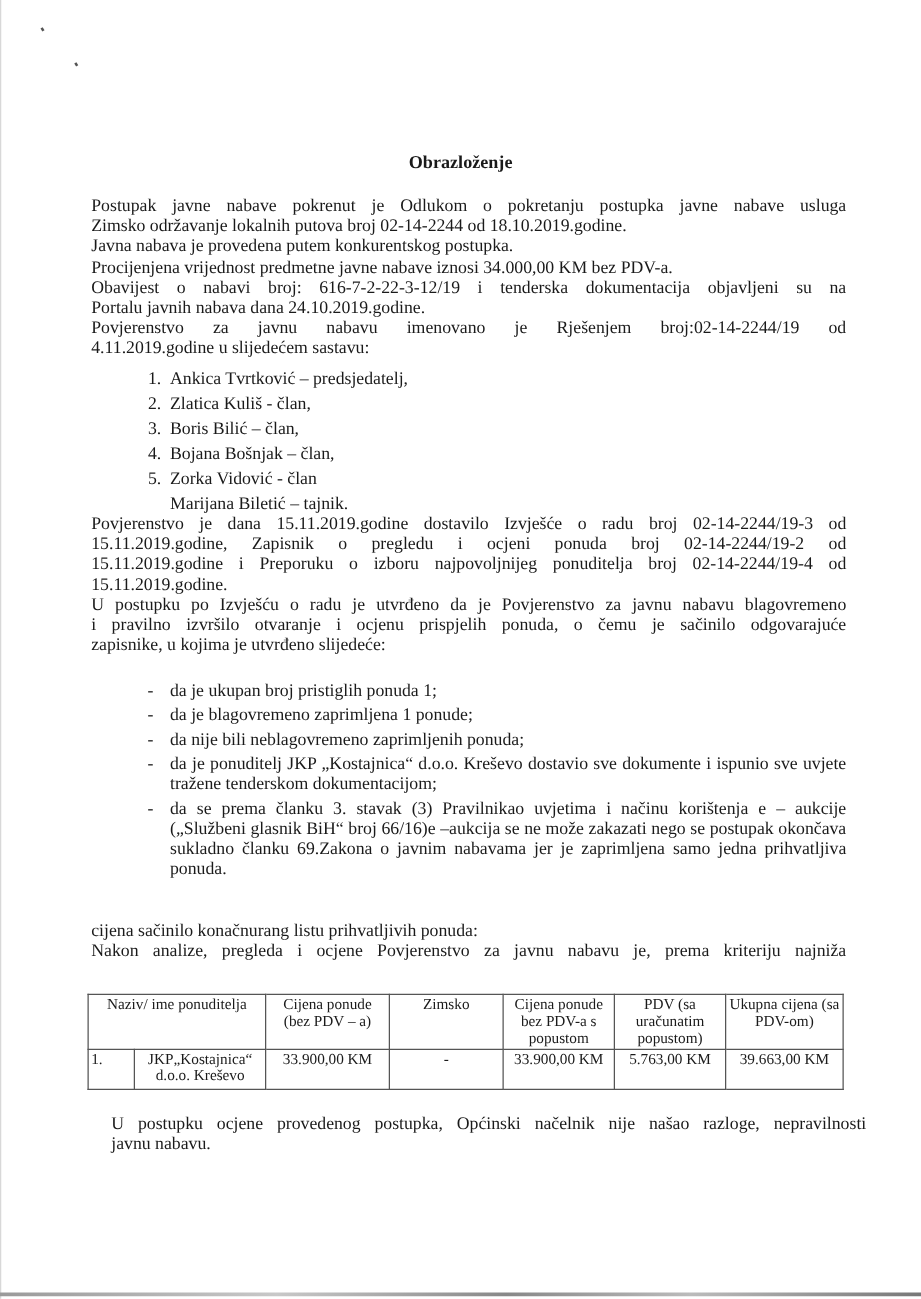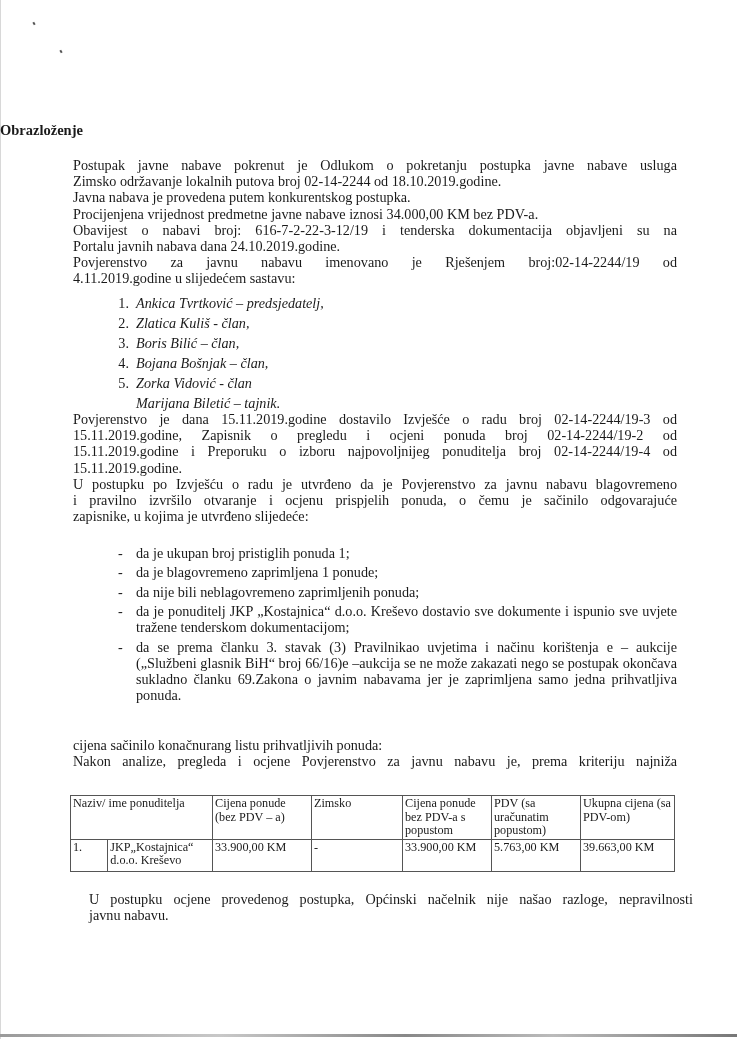--- a/index.html
+++ b/index.html
@@ -4,35 +4,35 @@
 <style>
   html, body { margin: 0; padding: 0; }
   body {
     width: 737px; height: 1039px; background: #ffffff; position: relative; overflow: hidden;
     font-family: "Liberation Serif", serif; color: #1a1a1a;
   }
   .page-edge-left { position: absolute; left: 0; top: 0; width: 1px; height: 1039px; background: #d8d8d8; }
   .page-edge-bottom { position: absolute; left: 0; top: 1034px; width: 737px; height: 3px;
     background: linear-gradient(90deg, #9a9a9a 0%, #c8c8c8 30%, #888 55%, #bbb 75%, #777 100%); }
   .speck { position: absolute; width: 2px; height: 3px; background: #555; transform: rotate(-30deg); }
-  .title { position: absolute; left: 0; width: 737px; top: 122px; text-align: left;
+  .title { position: absolute; left: 0; width: 737px; top: 122px; text-align: center;
     font-weight: bold; font-size: 14.5px; }
   .block { position: absolute; left: 73px; width: 604px; font-size: 14.2px; line-height: 16.2px; }
   .p { margin: 0; text-align: justify; }
   .p.last { text-align-last: justify; }
   .ol { position: absolute; left: 73px; width: 600px; font-size: 14.2px; }
   .ol-item { position: absolute; left: 0; height: 18px; white-space: nowrap; }
   .ol-num { position: absolute; left: 38px; width: 18px; text-align: right; }
-  .ol-txt { position: absolute; left: 63px; font-style: italic; }
+  .ol-txt { position: absolute; left: 63px; }
   .bullets { position: absolute; left: 73px; width: 604px; font-size: 14.2px; line-height: 16.2px; }
   .bullet { position: relative; padding-left: 63px; margin-bottom: 3.2px; text-align: justify; }
   .bullet .dash { position: absolute; left: 45px; top: 0; }
   table.offers { position: absolute; left: 70px; top: 795px; border-collapse: collapse;
     font-size: 12.2px; line-height: 13.6px; }
-  table.offers td { border: 1px solid #555; vertical-align: top; text-align: left; padding: 1px 2px; }
+  table.offers td { border: 1px solid #555; vertical-align: top; text-align: center; padding: 1px 2px; }
   table.offers tr.head td { height: 38px; }
   table.offers tr.row td { height: 29px; }
 </style>
 </head>
 <body>
 
 <div class="page-edge-left"></div>
 <div class="page-edge-bottom"></div>
 <div class="speck" style="left:33px;top:22px;"></div>
 <div class="speck" style="left:60px;top:50px;"></div>

